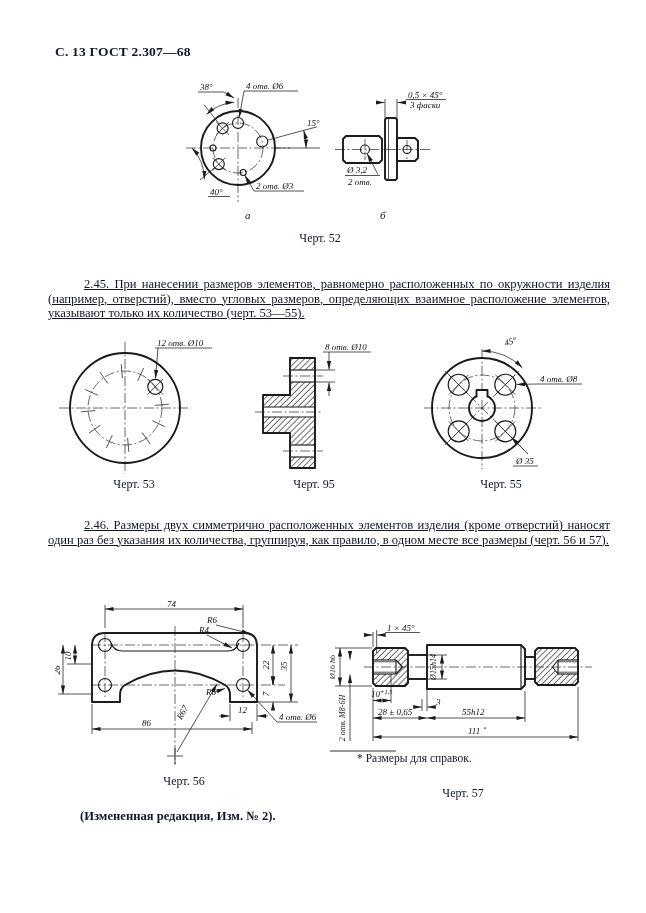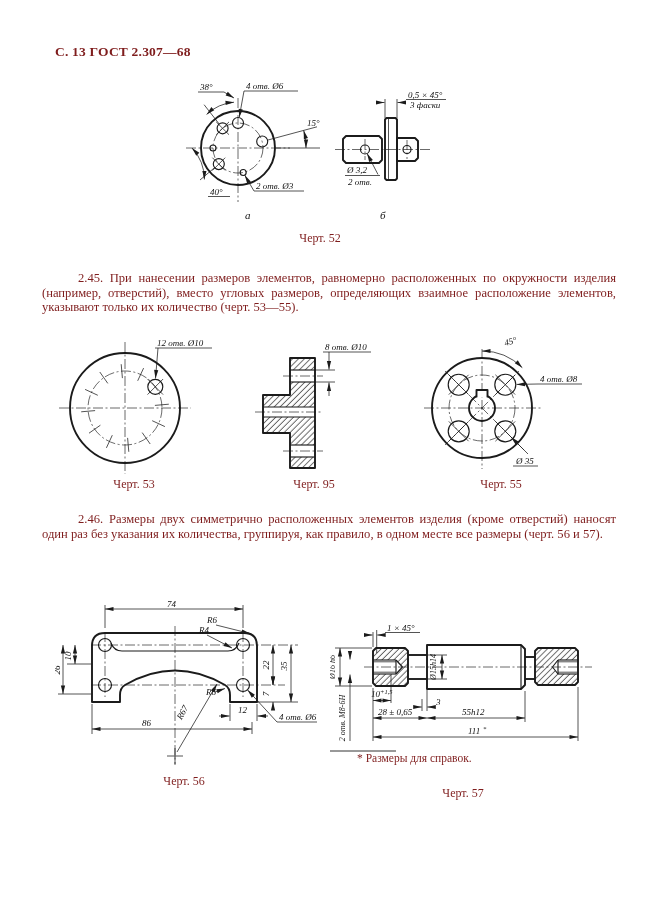--- a/index.html
+++ b/index.html
@@ -1,20 +1,20 @@
 <!DOCTYPE html>
 <html><head>
 <meta charset="utf-8">
 <style>
   html,body{margin:0;padding:0;background:#fff;}
   .page{position:relative;width:646px;height:913px;background:#ffffff;overflow:hidden;
-        font-family:"Liberation Serif",serif;color:#7f1d1d;}
+        font-family:"Liberation Serif",serif;color:#0f172a;}
   .hdr{position:absolute;left:55px;top:44px;font-size:13.5px;font-weight:bold;letter-spacing:.2px;}
   .para{position:absolute;left:42px;width:574px;font-size:12.6px;line-height:14.6px;text-align:justify;}
-  .para p{margin:0;text-indent:36px;}
+  .para p{margin:6px;text-indent:36px;text-decoration:underline;}
   .cap{position:absolute;width:110px;text-align:center;font-size:12px;}
   .fig{position:absolute;}
   .fn{position:absolute;left:357px;top:752px;font-size:11.5px;text-align:right;}
   .rev{position:absolute;left:80px;top:809px;font-size:12.6px;font-weight:bold;}
   .thick{stroke:#1b1b1b;stroke-width:1.9;fill:none;stroke-linejoin:round;}
   .med{stroke:#1b1b1b;stroke-width:1.15;fill:none;}
   .thin{stroke:#1b1b1b;stroke-width:.75;fill:none;}
   .cl{stroke:#1b1b1b;stroke-width:.65;fill:none;stroke-dasharray:10 2.5 2 2.5;}
   .dim{font:italic 9px "Liberation Serif",serif;fill:#111;}
   .dim8{font:italic 8px "Liberation Serif",serif;fill:#111;}
@@ -335,14 +335,15 @@
     <line class="thin" x1="248" y1="79" x2="248" y2="133"></line>
     <line class="thin" x1="43" y1="129" x2="248" y2="129" marker-start="url(#mS)" marker-end="url(#mE)"></line>
     <text class="dim" x="138" y="126">111</text>
     <text class="sup" x="153" y="123">*</text>
 
     <line x1="0" y1="143" x2="66" y2="143" stroke="#1b1b1b" stroke-width="0.9"></line>
   </svg>
   <div class="fn">* Размеры для справок.</div>
   <div class="cap" style="left:408px;top:786px">Черт. 57</div>
 
+  <div class="rev">(Измененная редакция, Изм. № 2).</div>
 
 </div>
 
 </body></html>

